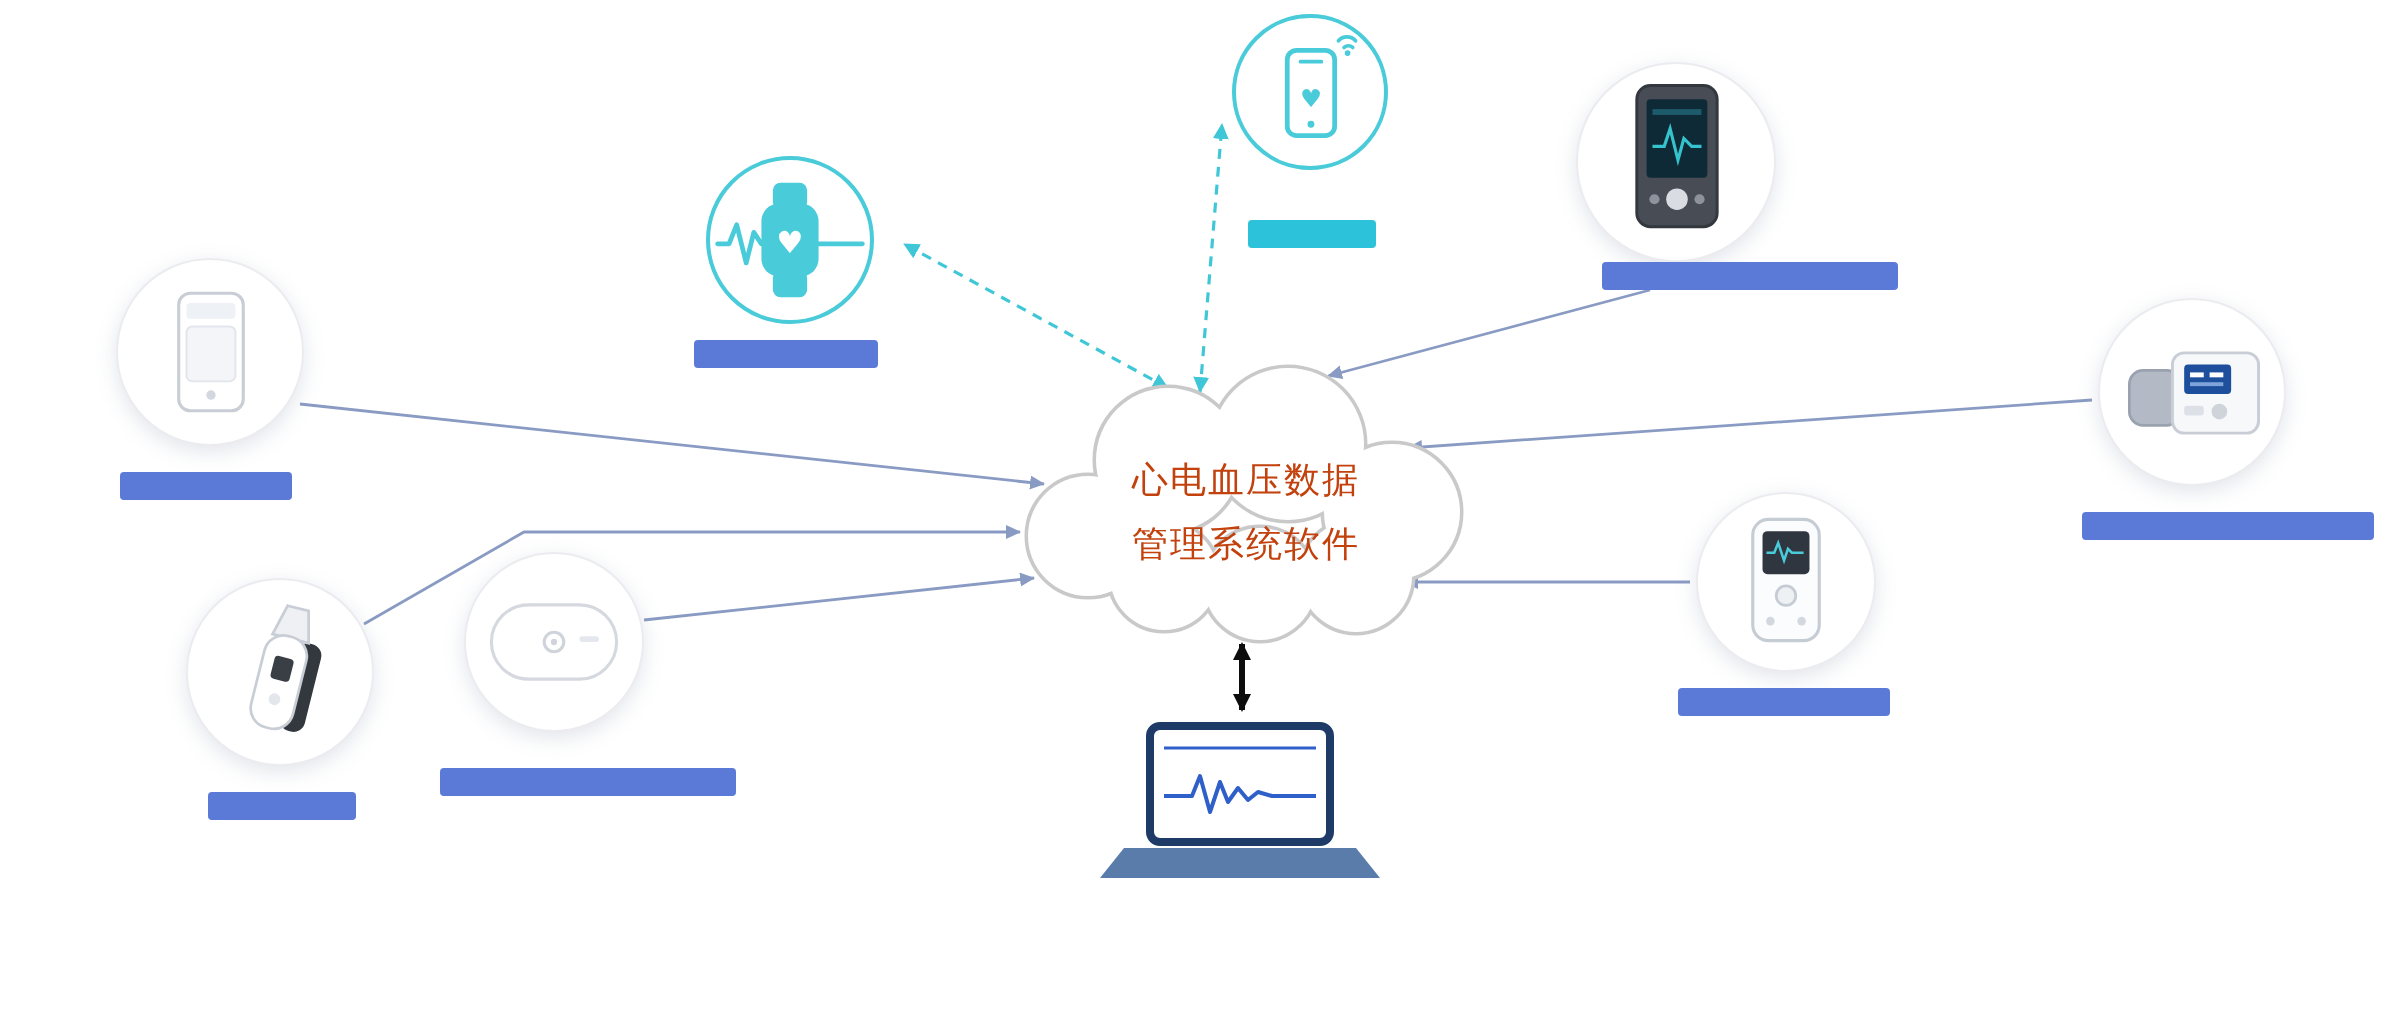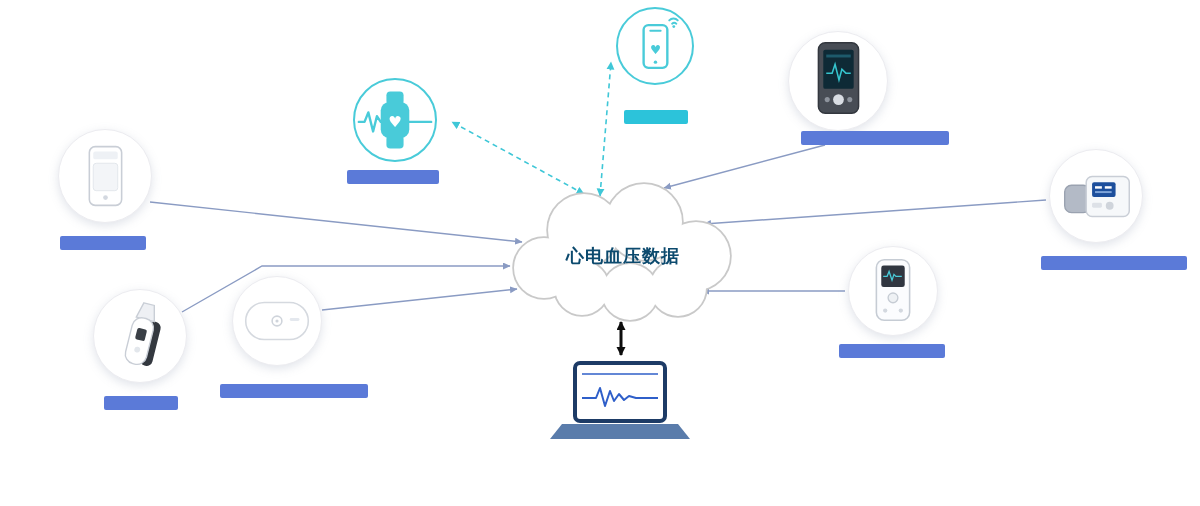--- a/index.html
+++ b/index.html
@@ -13,21 +13,21 @@
   .circle.photo{border:1px solid #ececf0;box-shadow:0 3px 10px rgba(140,150,175,.25);}
   .circle.teal{border:2px solid #49cbd9;}
   .bar{position:absolute;height:14px;border-radius:2px;background:#5b7ad8;
        font-size:11px;color:#fff;overflow:hidden;line-height:14px;text-align:center;}
   .bar.cyan{background:#2cc3da;}
   .cloud-svg{position:absolute;left:510px;top:176px;}
   .cloud-text{
     position:absolute;left:510px;top:176px;width:226px;height:150px;
     display:flex;flex-direction:column;align-items:center;justify-content:center;
     padding-top:10px;box-sizing:border-box;
-    font-size:18px;line-height:32px;font-weight:700;color:#0c4a6e;letter-spacing:1px;
+    font-size:18px;line-height:32px;font-weight:400;color:#c2410c;letter-spacing:1px;
   }
   .laptop{position:absolute;left:550px;top:360px;width:140px;height:82px;}
 </style>
 </head>
 <body>
 
 <div class="canvas">
 
   <svg class="layer" width="1200" height="506">
     <defs>
@@ -78,20 +78,21 @@
         <circle cx="168" cy="112" r="28"></circle>
         <circle cx="120" cy="116" r="28"></circle>
         <circle cx="72" cy="112" r="27"></circle>
       </g>
     </defs>
     <use href="#cloudCircles" fill="#ffffff" stroke="#c9c9c9" stroke-width="3.5"></use>
     <use href="#cloudCircles" fill="#ffffff"></use>
   </svg>
   <div class="cloud-text">
     <div>心电血压数据</div>
+    <div>管理系统软件</div>
   </div>
 
   <div class="circle teal" style="left:353px;top:78px;width:84px;height:84px;">
     <svg width="80" height="80" viewBox="0 0 84 84">
       <polyline points="4,44 10,44 14,34 19,54 23,38 27,44 80,44" fill="none" stroke="#49cbd9" stroke-width="2.5" stroke-linejoin="round" stroke-linecap="round"></polyline>
       <rect x="33" y="12" width="18" height="14" rx="4" fill="#49cbd9"></rect>
       <rect x="33" y="58" width="18" height="14" rx="4" fill="#49cbd9"></rect>
       <rect x="27" y="23" width="30" height="38" rx="9" fill="#49cbd9"></rect>
       <text x="42" y="49" text-anchor="middle" font-size="16" fill="#ffffff" font-family="'DejaVu Sans', sans-serif">♥</text>
     </svg>

